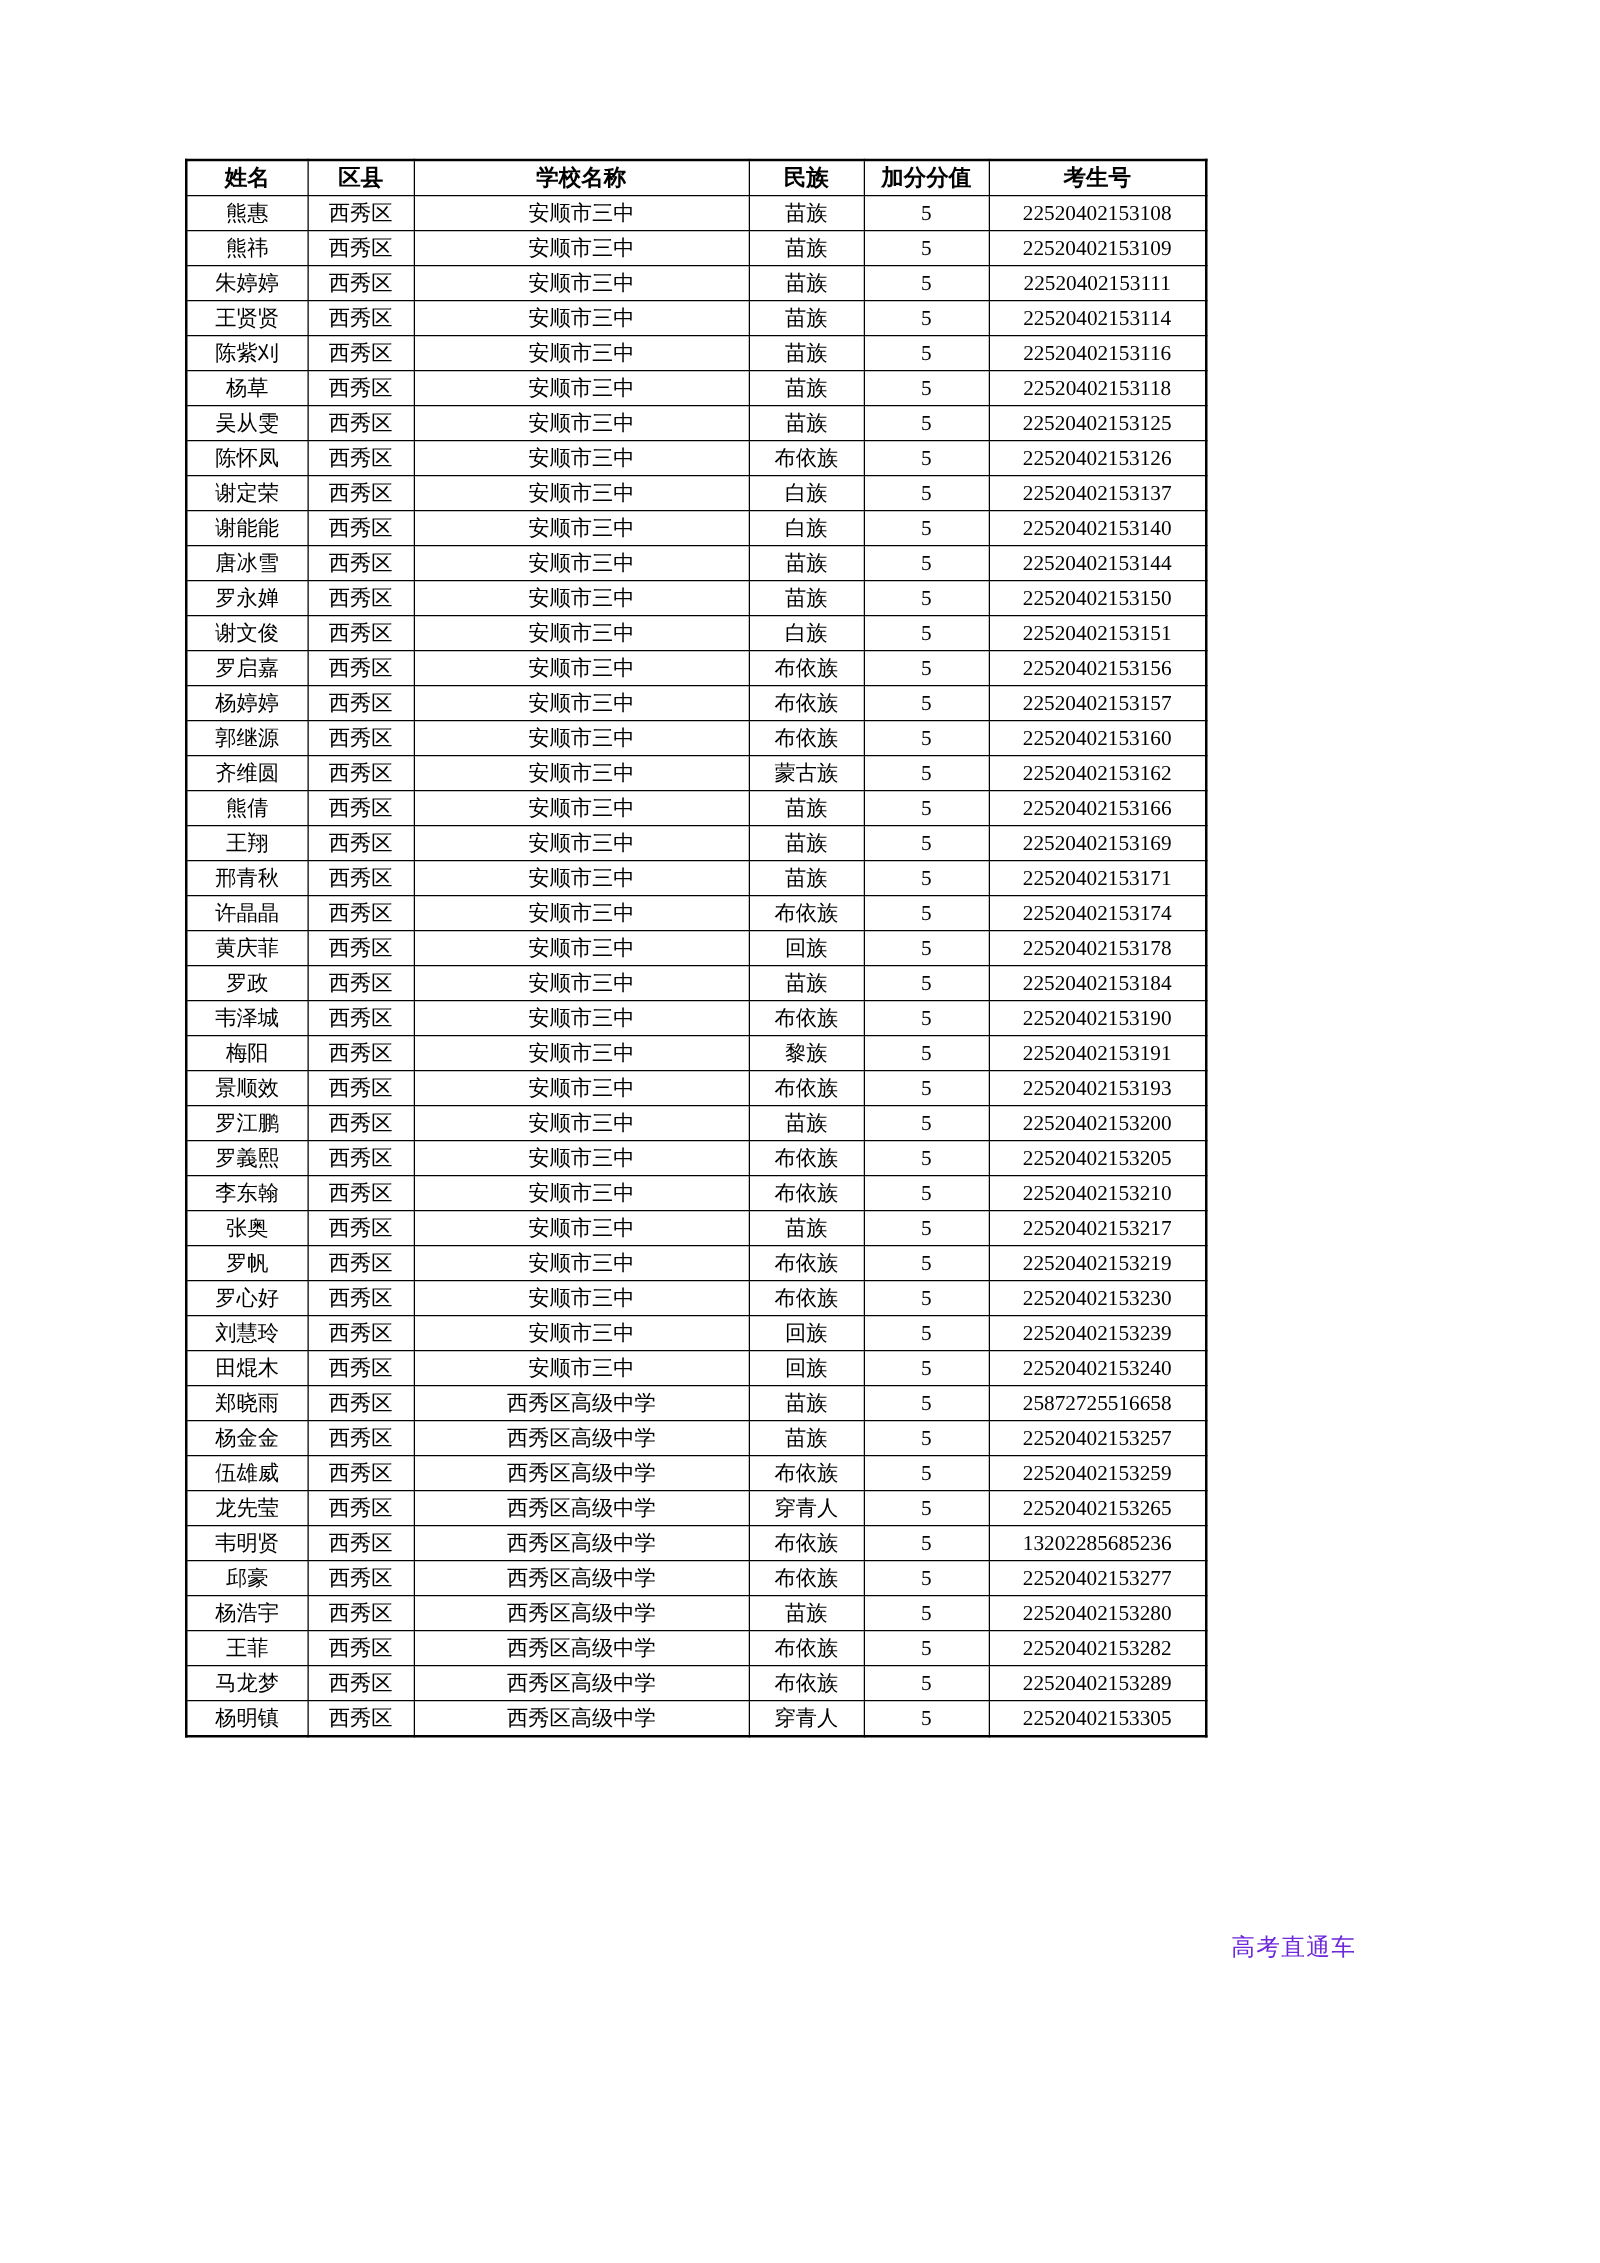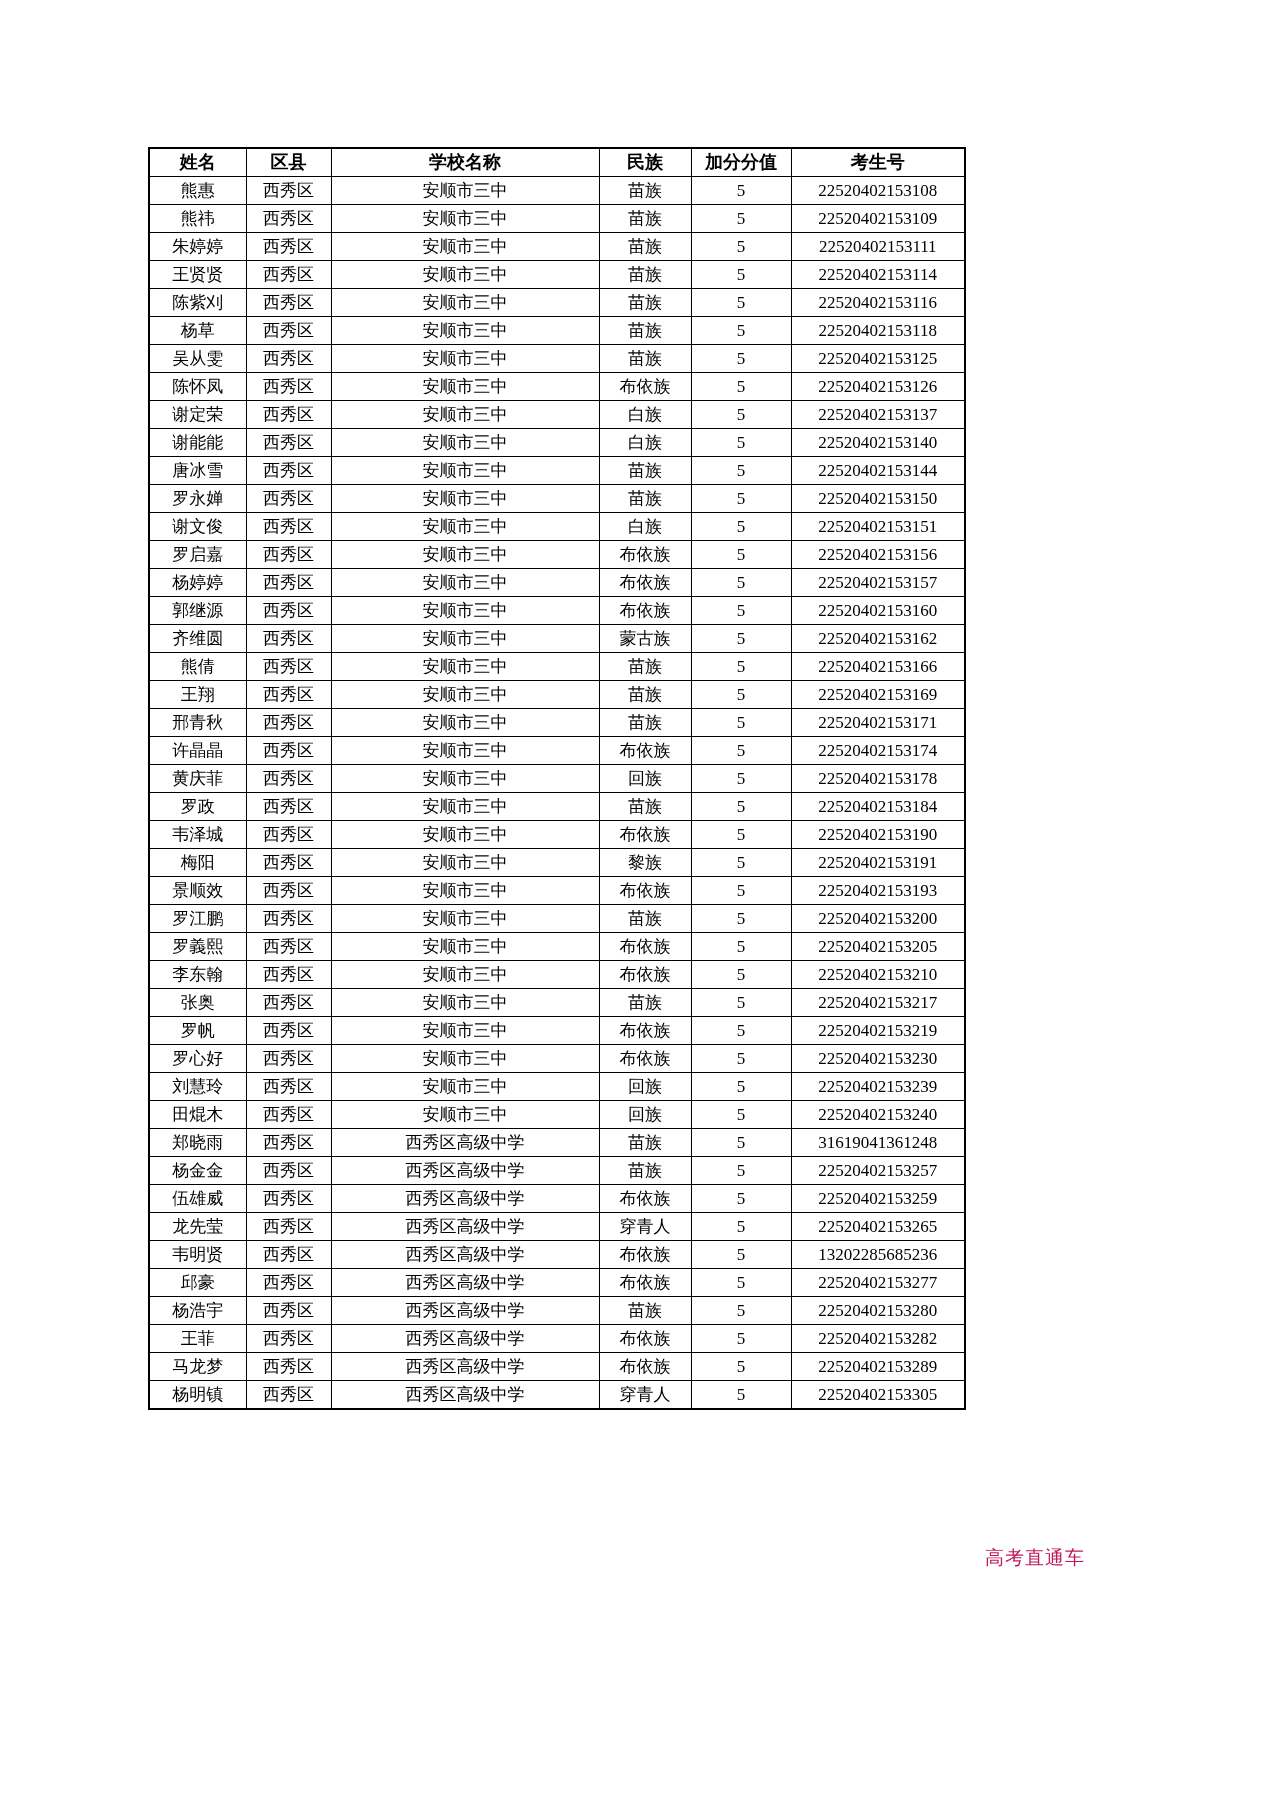--- a/index.html
+++ b/index.html
@@ -8,21 +8,21 @@
     width: 1280px;
     height: 1810px;
     position: relative;
     font-family: "Liberation Serif", "DejaVu Serif", serif;
     color: #000000;
     overflow: hidden;
   }
   .roster {
     position: absolute;
     left: 148px;
-    top: 147px;
+    top: 127px;
     width: 816px;
     border-collapse: collapse;
     table-layout: fixed;
     border: 2px solid #000000;
   }
   .roster th, .roster td {
     border: 1px solid #000000;
     text-align: center;
     vertical-align: middle;
     height: 27px;
@@ -41,21 +41,21 @@
   .col-dist   { width: 85px; }
   .col-school { width: 268px; }
   .col-ethn   { width: 92px; }
   .col-bonus  { width: 100px; }
   .col-cand   { width: 174px; }
   .watermark {
     position: absolute;
     left: 985px;
     top: 1545px;
     font-size: 19px;
-    color: #be185d;
+    color: #6d28d9;
     letter-spacing: 1px;
     font-family: "Liberation Sans", "DejaVu Sans", sans-serif;
   }
 </style>
 </head>
 <body>
 
 <div class="page">
 
   <table class="roster">
@@ -349,21 +349,21 @@
     <td>回族</td>
     <td>5</td>
     <td>22520402153240</td>
   </tr>
         <tr>
     <td>郑晓雨</td>
     <td>西秀区</td>
     <td>西秀区高级中学</td>
     <td>苗族</td>
     <td>5</td>
-    <td>31619041361248</td>
+    <td>25872725516658</td>
   </tr>
         <tr>
     <td>杨金金</td>
     <td>西秀区</td>
     <td>西秀区高级中学</td>
     <td>苗族</td>
     <td>5</td>
     <td>22520402153257</td>
   </tr>
         <tr>

